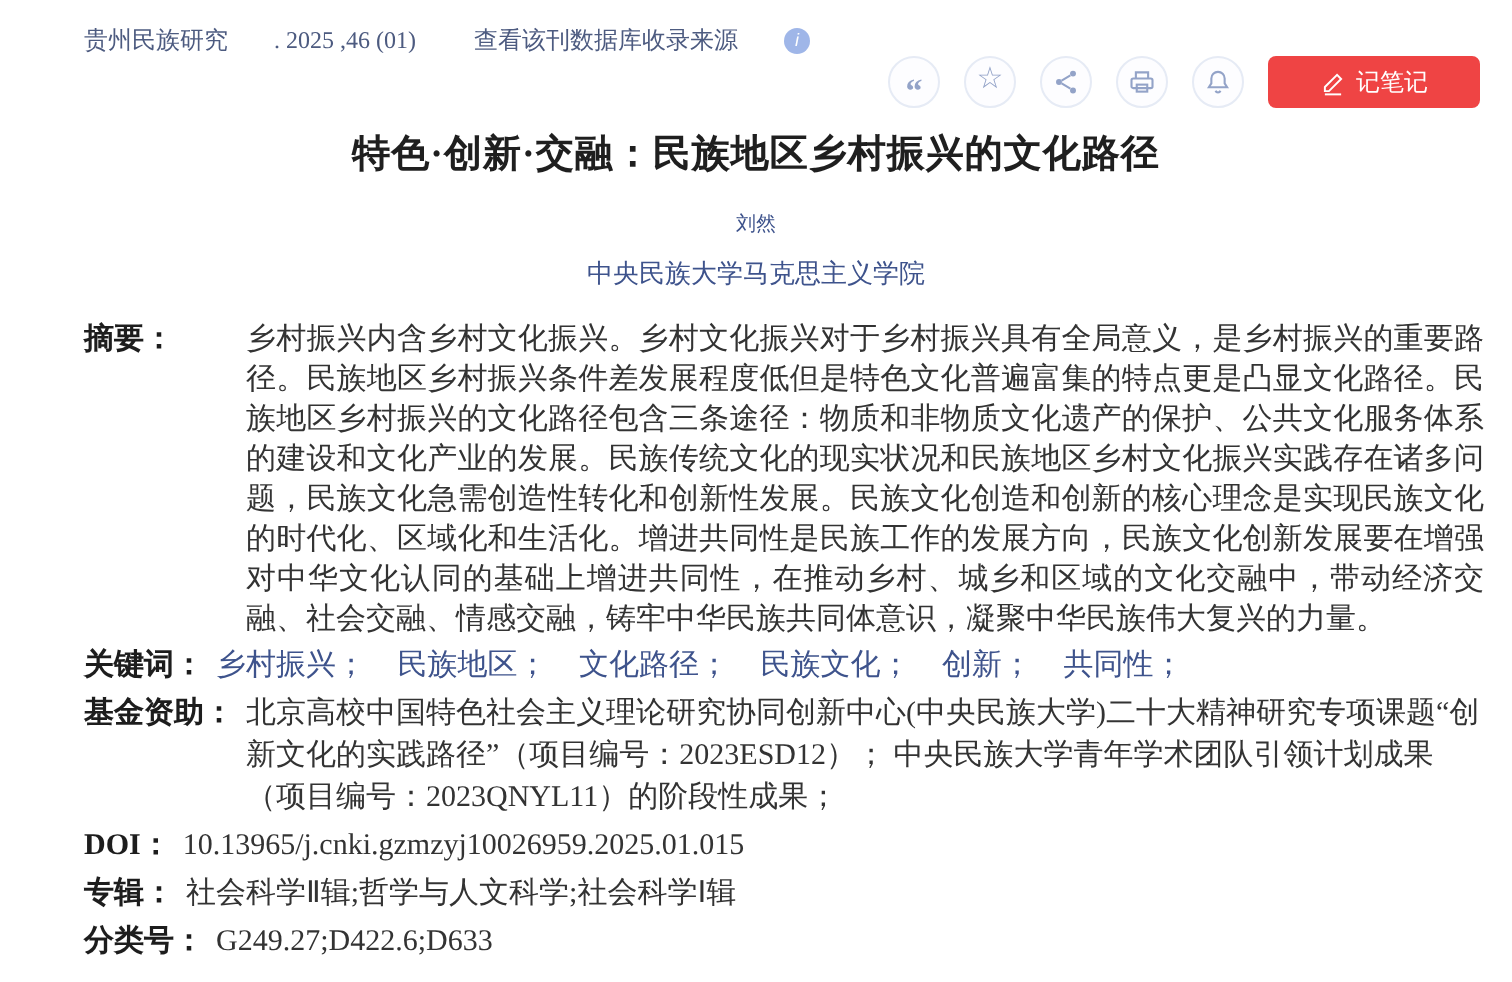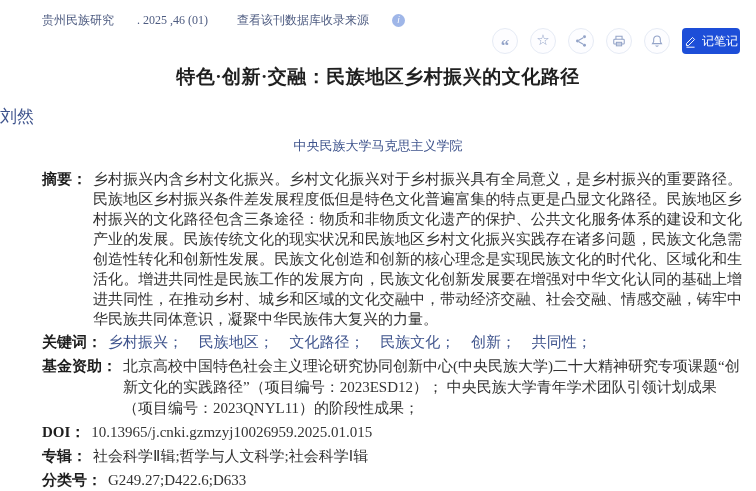--- a/index.html
+++ b/index.html
@@ -26,37 +26,37 @@
   }
   .icon-btn {
     width:26px; height:26px; box-sizing:border-box; border-radius:50%;
     border:1px solid #e6ebf5; background:#fdfdff; color:#93a3c8;
     display:flex; align-items:center; justify-content:center; cursor:pointer;
   }
   .quote-glyph { font-size:17px; font-weight:bold; line-height:0; transform:translateY(5px); }
   .star-glyph  { font-size:15px; line-height:1; transform:translateY(-1px); }
   .note-btn {
     display:flex; align-items:center; gap:5px; border:none; cursor:pointer;
-    background:#1d4ed8; color:#fff; border-radius:4px; height:26px; padding:0 2px;
+    background:#ef4444; color:#fff; border-radius:4px; height:26px; padding:0 26px;
     font-size:12px; font-family:Liberation Mono, monospace;
   }
   
   .title {
     margin:0; padding-top:64px; text-align:center;
     font-size:19px; font-weight:700; color:#1f1f1f; letter-spacing:0.5px;
   }
-  .author-line { margin-top:15px; text-align:left; font-size:17px; color:#3e538c; }
+  .author-line { margin-top:15px; text-align:center; font-size:10px; color:#3e538c; }
   .affil-line  { margin-top:9px;  text-align:center; font-size:13px; color:#3e538c; }
   .author-line span, .affil-line span { cursor:pointer; }
   
   .meta { margin:14px 14px 0 42px; }
   .row { display:flex; align-items:flex-start; margin-bottom:3px; font-size:15px; line-height:21px; }
   .lbl { font-weight:700; white-space:nowrap; margin-right:6px; color:#1d1d1d; }
   .val { flex:1; color:#333; }
-  .abstract-val { text-align:justify; line-height:20px; }
+  .abstract-val { text-align:justify; line-height:20px;margin-left:30px; }
   .kw { color:#3e538c; margin-right:12px; cursor:pointer; display:inline-block; }
   svg { display:block; }
 </style>
 </head>
 <body>
 
 <div class="journal-line">
   <span class="link">贵州民族研究</span>
   <span>. 2025 ,46 (01)</span>
   <span class="link view-src">查看该刊数据库收录来源</span>

